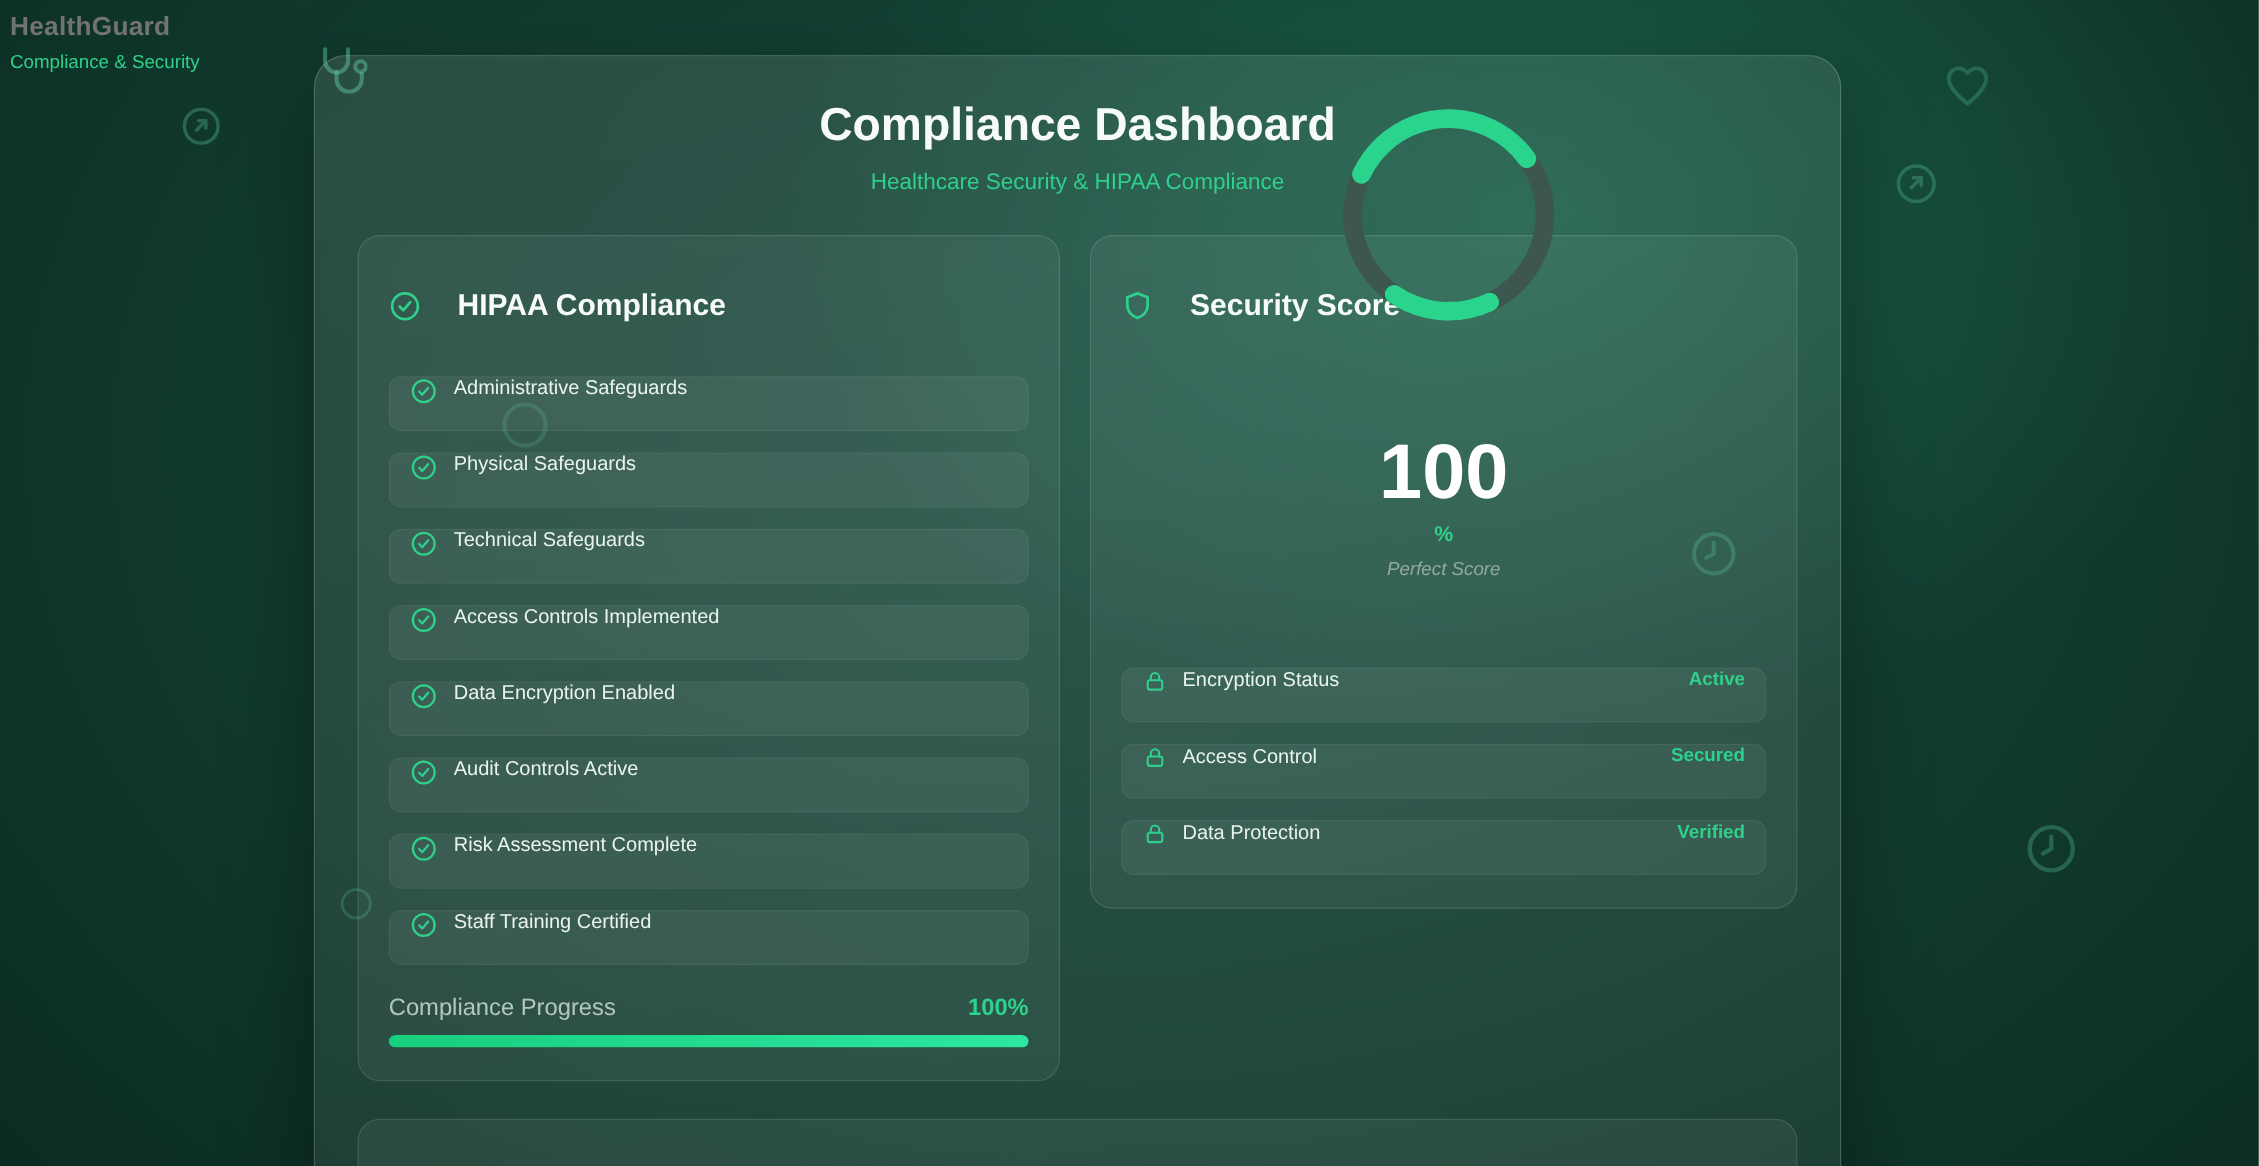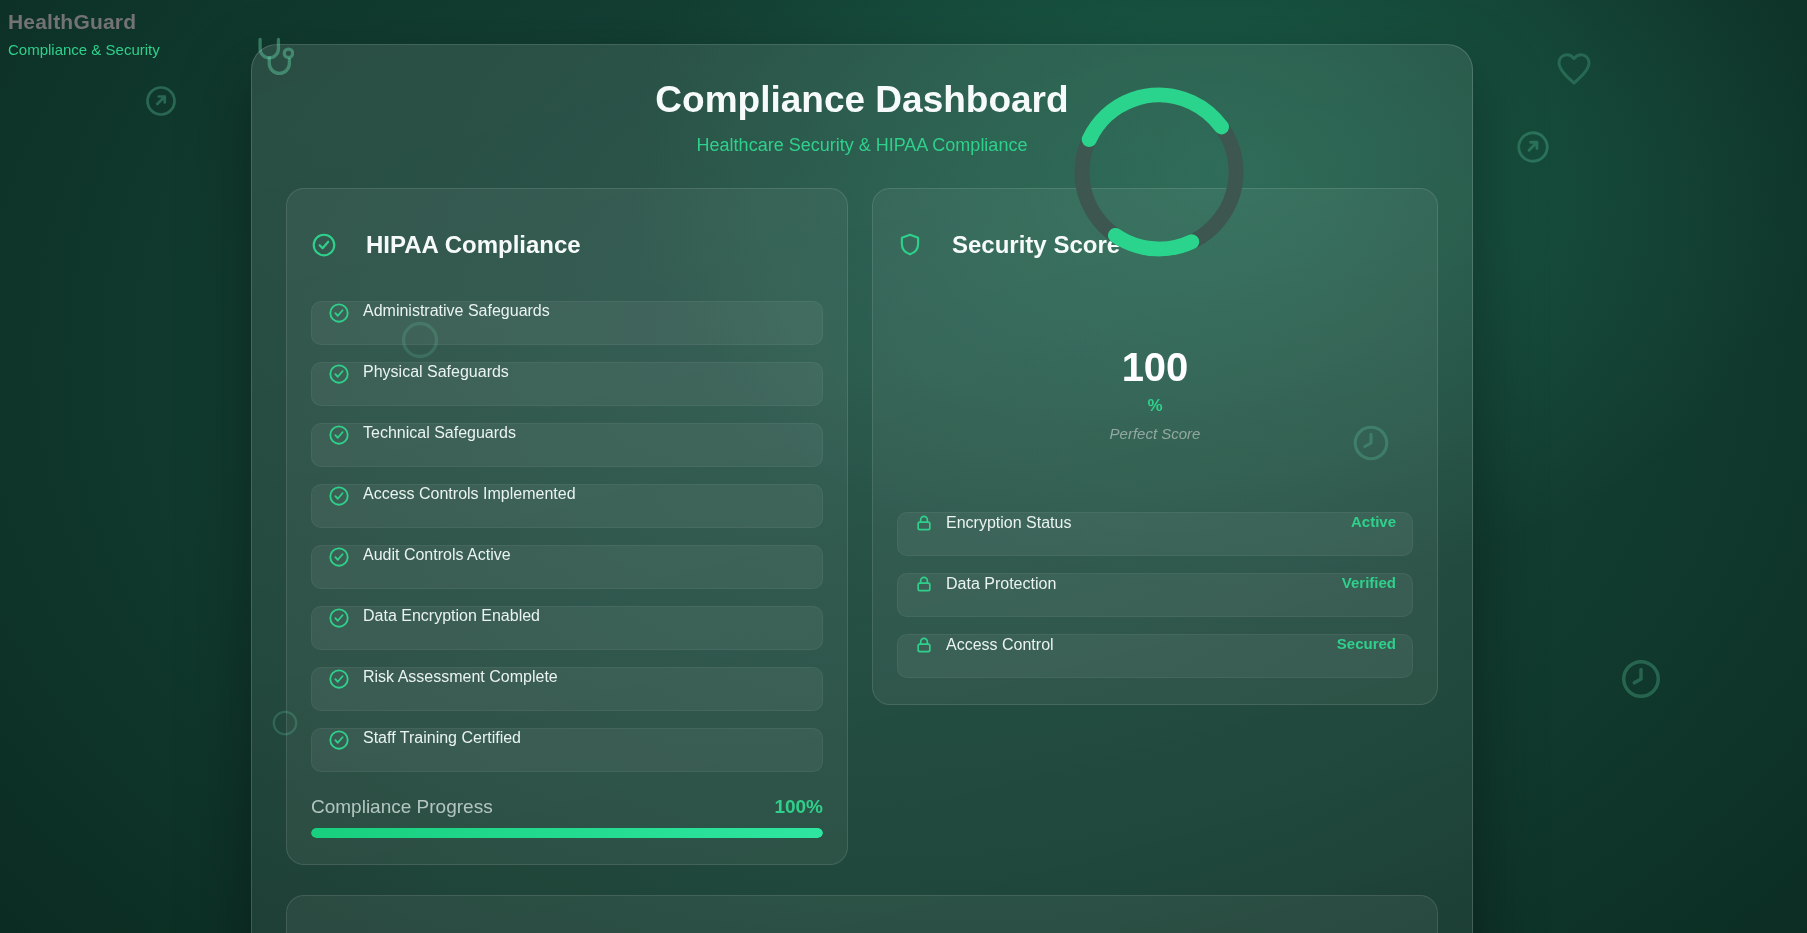--- a/index.html
+++ b/index.html
@@ -61,21 +61,21 @@
   .progress-row { display: flex; justify-content: space-between; align-items: center; margin-top: 24px;
     font-size: 19px; color: rgba(230,242,238,0.72); }
   .progress-value { color: #2fd08c; font-weight: 700; }
   .progress-track { margin-top: 10px; height: 10px; border-radius: 6px; background: rgba(0,0,0,0.28); overflow: hidden; }
   .progress-fill { height: 100%; width: 100%; border-radius: 6px;
     background: linear-gradient(90deg, #18cf7e, #2ee6a0);
     box-shadow: 0 0 12px rgba(46,230,150,0.5); }
 
   
   .score-block { text-align: center; margin-top: 72px; }
-  .score-number { font-size: 40px; font-weight: 800; color: #ffffff; line-height: 1; }
+  .score-number { font-size: 62px; font-weight: 800; color: #ffffff; line-height: 1; }
   .score-unit { font-size: 17px; font-weight: 700; color: #2fd08c; margin-top: 9px; }
   .score-caption { font-size: 15px; color: #93a8a0; margin-top: 9px; font-style: italic; }
 
   .stats { margin-top: 70px; display: flex; flex-direction: column; gap: 17px; }
   .stat-row {
     height: 44px; display: flex; align-items: flex-start; justify-content: space-between; padding: 0 16px;
     background: rgba(255,255,255,0.055); border: 1px solid rgba(255,255,255,0.05); border-radius: 10px;
   }
   .stat-label { display: flex; align-items: center; gap: 12px; font-size: 16px; color: #e9f3ef; }
   .stat-label .icon svg { width: 20px; height: 20px; display: block; }
@@ -185,30 +185,30 @@
             </span>
             <span>Access Controls Implemented</span>
           </li>
         <li class="check-item">
             <span class="icon">
               <svg viewBox="0 0 24 24" fill="none" stroke="#2fd08c" stroke-width="2" stroke-linecap="round" stroke-linejoin="round">
                 <circle cx="12" cy="12" r="9.5"></circle>
                 <path d="M8 12.2l2.7 2.8 5.2-6"></path>
               </svg>
             </span>
+            <span>Data Encryption Enabled</span>
+          </li>
+        <li class="check-item">
+            <span class="icon">
+              <svg viewBox="0 0 24 24" fill="none" stroke="#2fd08c" stroke-width="2" stroke-linecap="round" stroke-linejoin="round">
+                <circle cx="12" cy="12" r="9.5"></circle>
+                <path d="M8 12.2l2.7 2.8 5.2-6"></path>
+              </svg>
+            </span>
             <span>Audit Controls Active</span>
-          </li>
-        <li class="check-item">
-            <span class="icon">
-              <svg viewBox="0 0 24 24" fill="none" stroke="#2fd08c" stroke-width="2" stroke-linecap="round" stroke-linejoin="round">
-                <circle cx="12" cy="12" r="9.5"></circle>
-                <path d="M8 12.2l2.7 2.8 5.2-6"></path>
-              </svg>
-            </span>
-            <span>Data Encryption Enabled</span>
           </li>
         <li class="check-item">
             <span class="icon">
               <svg viewBox="0 0 24 24" fill="none" stroke="#2fd08c" stroke-width="2" stroke-linecap="round" stroke-linejoin="round">
                 <circle cx="12" cy="12" r="9.5"></circle>
                 <path d="M8 12.2l2.7 2.8 5.2-6"></path>
               </svg>
             </span>
             <span>Risk Assessment Complete</span>
           </li>
@@ -262,35 +262,35 @@
           <span class="stat-value">Active</span>
         </div>
         <div class="stat-row">
           <span class="stat-label">
             <span class="icon">
                 <svg viewBox="0 0 24 24" fill="none" stroke="#2fd08c" stroke-width="2" stroke-linecap="round" stroke-linejoin="round">
                   <rect x="5" y="11" width="14" height="9" rx="2"></rect>
                   <path d="M8 11V8a4 4 0 0 1 8 0v3"></path>
                 </svg>
               </span>
-            <span>Data Protection</span>
+            <span>Access Control</span>
           </span>
-          <span class="stat-value">Verified</span>
+          <span class="stat-value">Secured</span>
         </div>
         <div class="stat-row">
           <span class="stat-label">
             <span class="icon">
                 <svg viewBox="0 0 24 24" fill="none" stroke="#2fd08c" stroke-width="2" stroke-linecap="round" stroke-linejoin="round">
                   <rect x="5" y="11" width="14" height="9" rx="2"></rect>
                   <path d="M8 11V8a4 4 0 0 1 8 0v3"></path>
                 </svg>
               </span>
-            <span>Access Control</span>
+            <span>Data Protection</span>
           </span>
-          <span class="stat-value">Secured</span>
+          <span class="stat-value">Verified</span>
         </div>
       </div>
     </section>
   </div>
 
   <section class="card audit-card">
     <div class="card-header">
       <span class="icon">
         <svg viewBox="0 0 24 24" fill="none" stroke="#2fd08c" stroke-width="2" stroke-linecap="round" stroke-linejoin="round">
             <path d="M14 3H7a2 2 0 0 0-2 2v14a2 2 0 0 0 2 2h10a2 2 0 0 0 2-2V8z"></path>

